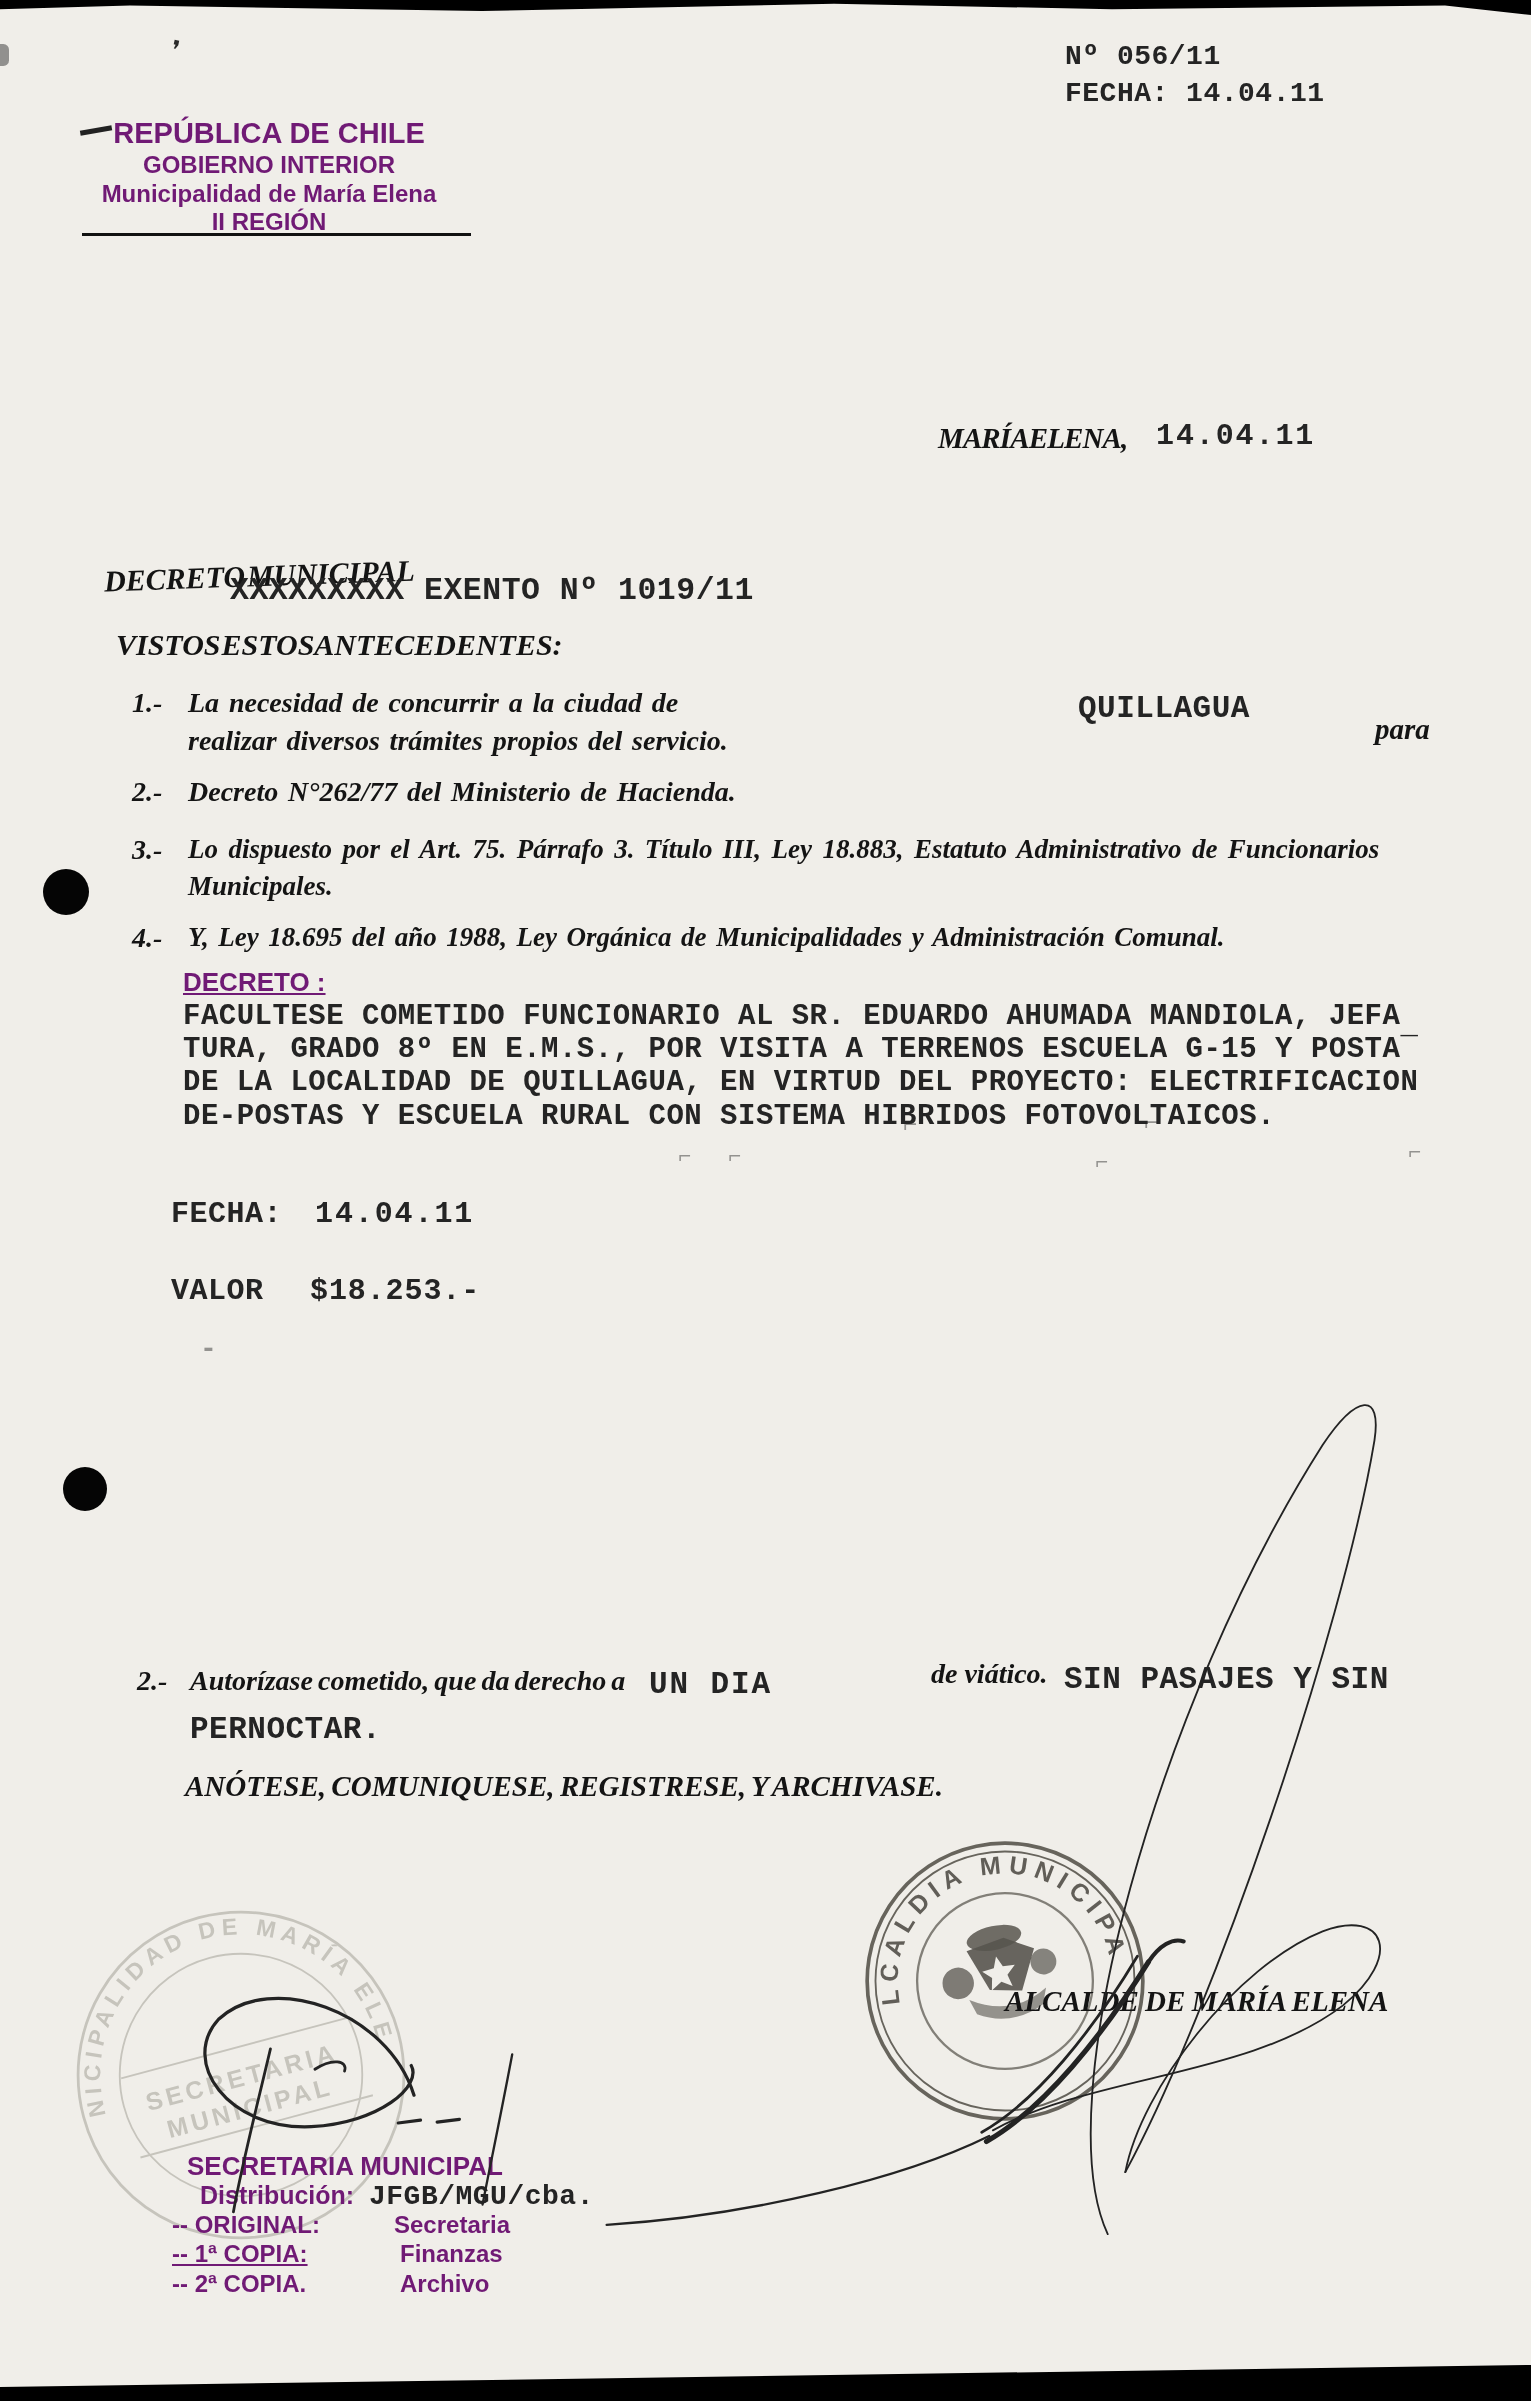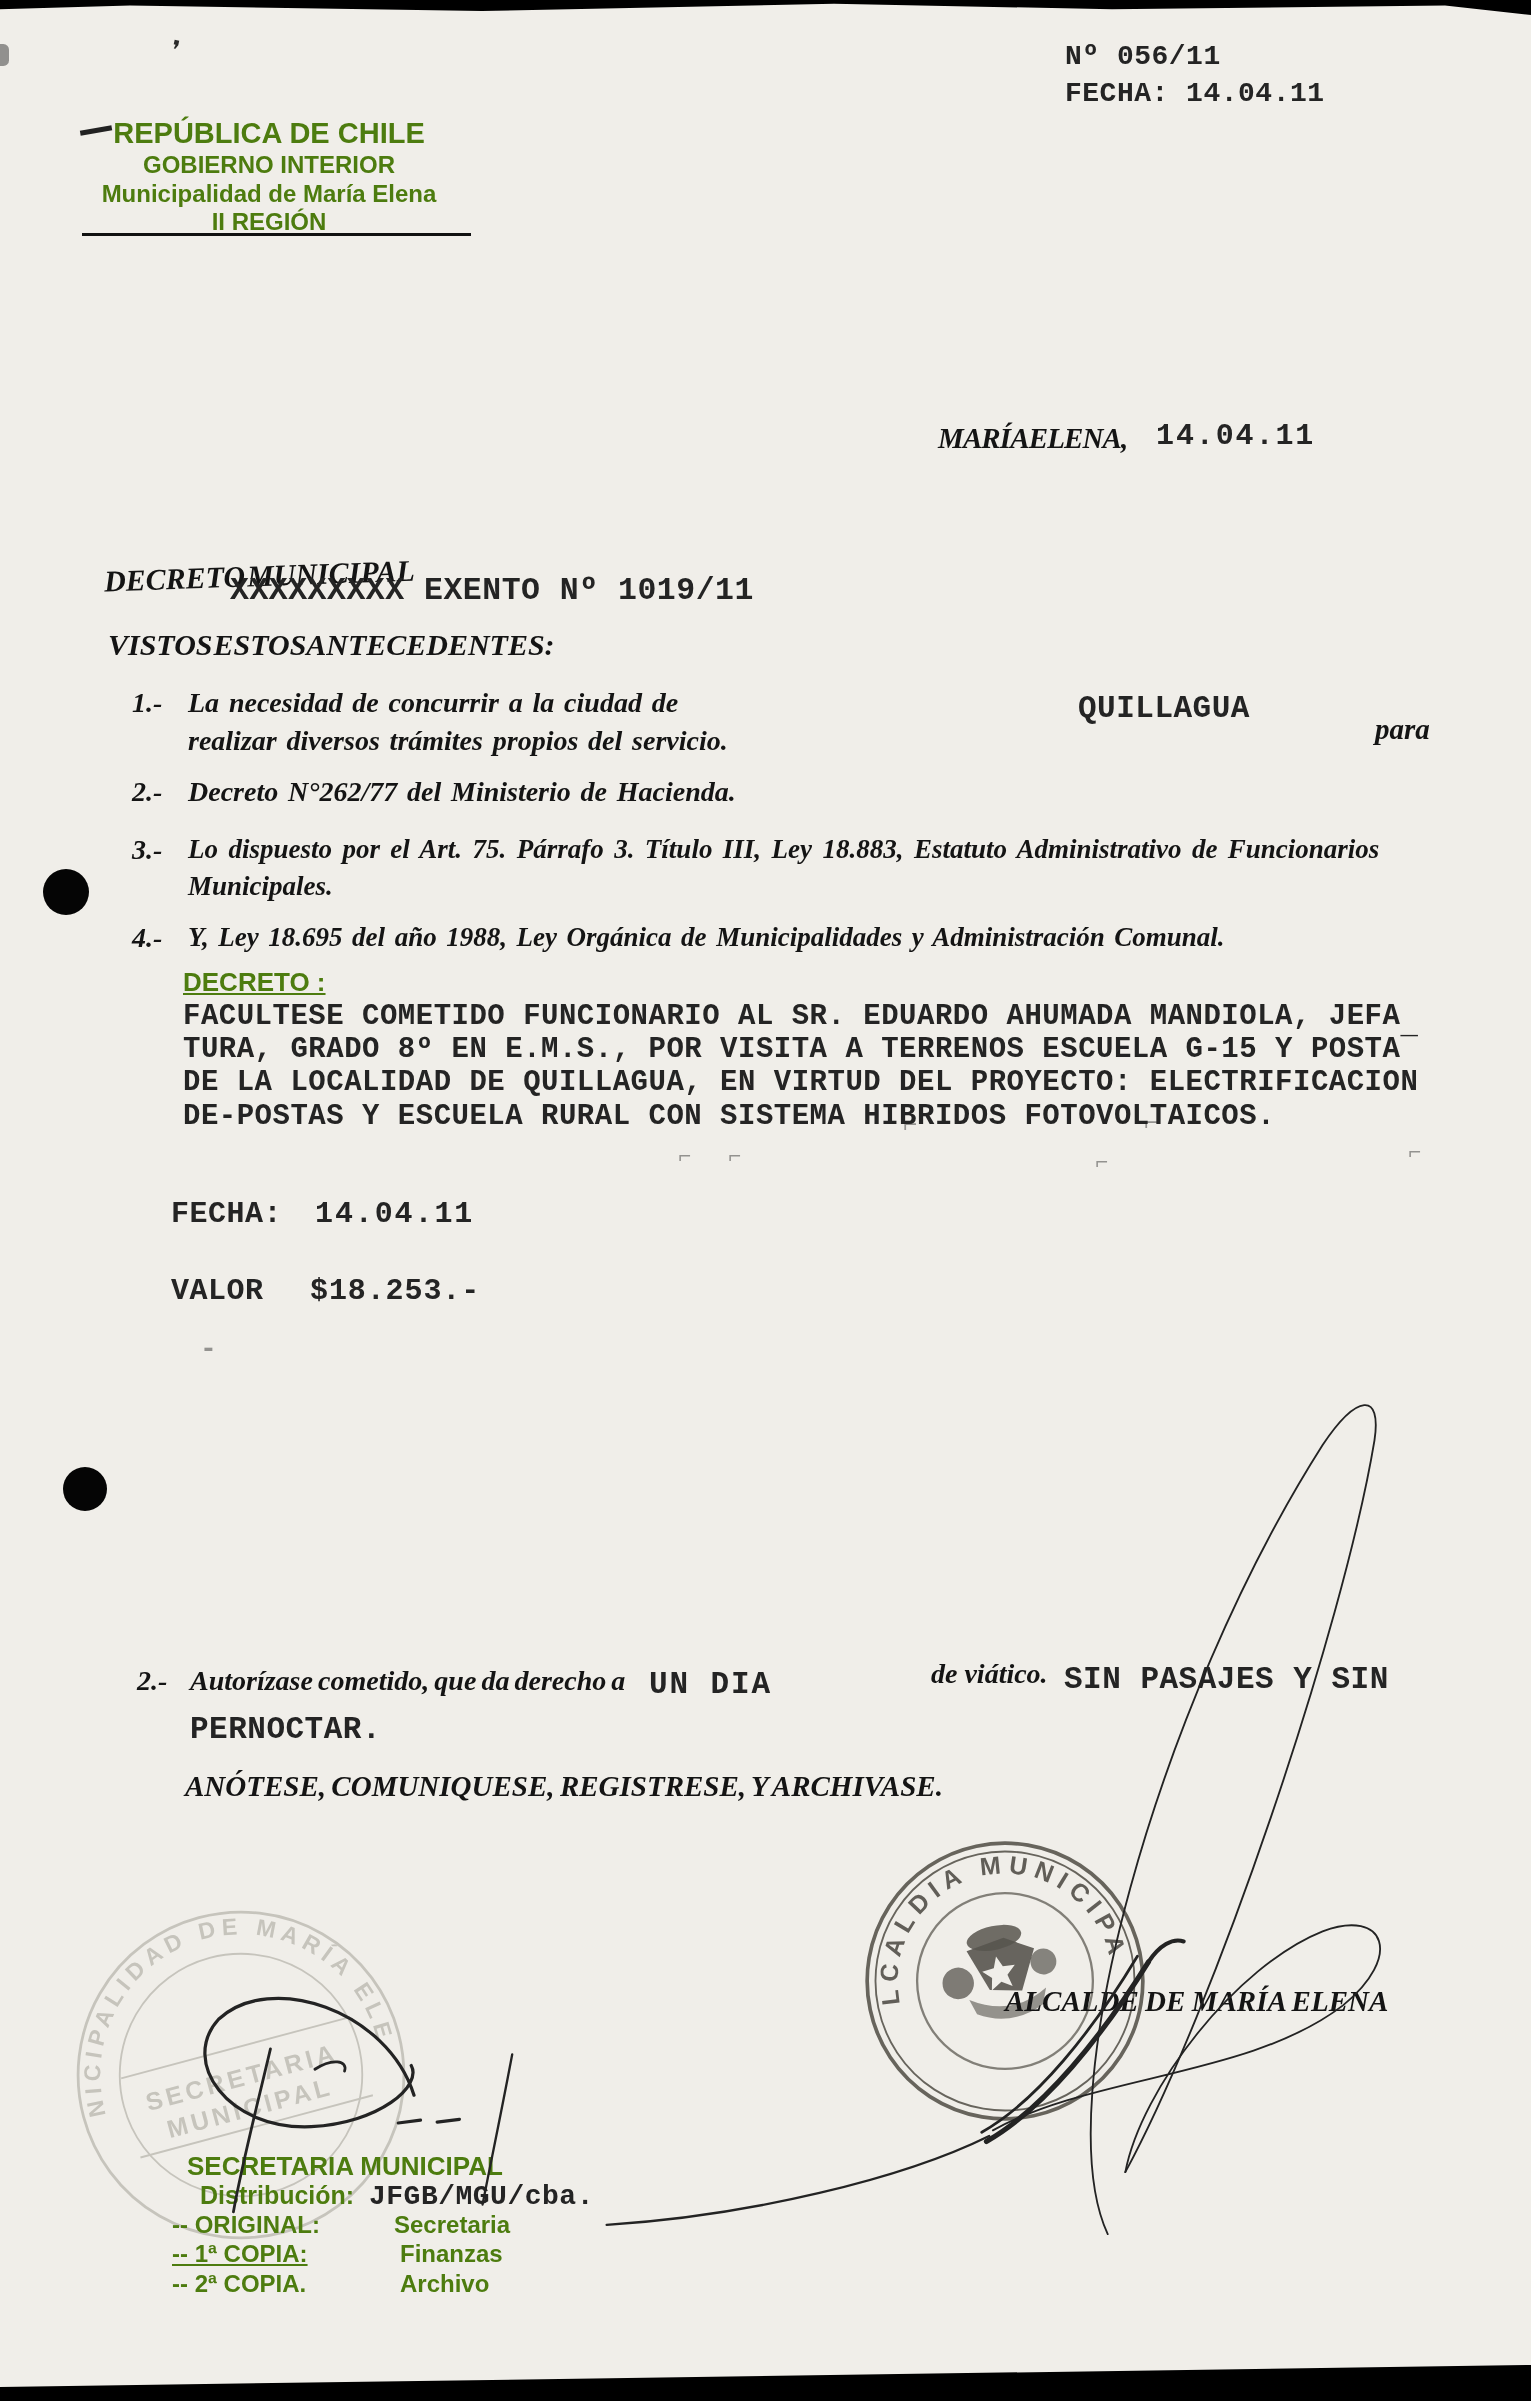--- a/index.html
+++ b/index.html
@@ -4,21 +4,21 @@
 <style>
   html,body{margin:0;padding:0;}
   body{width:1531px;height:2401px;position:relative;background:#f0eee9;overflow:hidden;
        font-family:"Liberation Sans",sans-serif;}
   .abs{position:absolute;white-space:nowrap;}
   
   .p{font-family:"Liberation Serif",serif;font-style:italic;font-weight:bold;color:#141414;}
   
   .t{font-family:"Liberation Mono","DejaVu Sans Mono",monospace;font-weight:bold;color:#242424;letter-spacing:0.5px;}
   
-  .s{font-family:"Liberation Sans",sans-serif;font-weight:bold;color:#4d7c0f;}
+  .s{font-family:"Liberation Sans",sans-serif;font-weight:bold;color:#701a75;}
   .edge{position:absolute;background:#000;}
   .hole{position:absolute;background:#050505;border-radius:50%;}
   .faint{opacity:.45;}
   svg{position:absolute;overflow:visible;}
   .nosel{pointer-events:none;}
 </style>
 </head>
 <body>
 
 <div class="edge" style="left:0;top:0;width:1531px;height:16.7px;
@@ -50,21 +50,21 @@
   <span class="abs p" style="left:938px;top:422px;font-size:29px;word-spacing:-4.6px;letter-spacing:-0.9px;">MARÍA ELENA,</span>
   <span class="abs t" style="left:1156px;top:419px;font-size:30px;letter-spacing:1.9px;">14.04.11</span>
 </div>
 
 <div>
   <span class="abs p" style="left:104px;top:559px;font-size:30px;transform:rotate(-2deg);word-spacing:-5.6px;">DECRETO MUNICIPAL</span>
   <span class="abs t" style="left:230px;top:573px;font-size:31.5px;">XXXXXXXXX EXENTO Nº 1019/11</span>
 </div>
 
 <div>
-  <span class="abs p" style="left:108px;top:628px;font-size:30px;word-spacing:-6.5px;">VISTOS ESTOS ANTECEDENTES:</span>
+  <span class="abs p" style="left:116px;top:628px;font-size:30px;word-spacing:-6.5px;">VISTOS ESTOS ANTECEDENTES:</span>
 
   <span class="abs p" style="left:132px;top:687px;font-size:28px;">1.-</span>
   <span class="abs p" style="left:188px;top:687px;font-size:28px;word-spacing:2.8px;">La necesidad de concurrir a la ciudad de</span>
   <span class="abs t" style="left:1078px;top:691px;font-size:31px;">QUILLAGUA</span>
   <span class="abs p" style="left:1375px;top:680px;font-size:29px;margin-top:33px;">para</span>
   <span class="abs p" style="left:188px;top:725px;font-size:28px;word-spacing:2.8px;">realizar diversos trámites propios del servicio.</span>
 
   <span class="abs p" style="left:132px;top:776px;font-size:28px;">2.-</span>
   <span class="abs p" style="left:188px;top:776px;font-size:28px;word-spacing:2.8px;">Decreto N°262/77 del Ministerio de Hacienda.</span>
 

